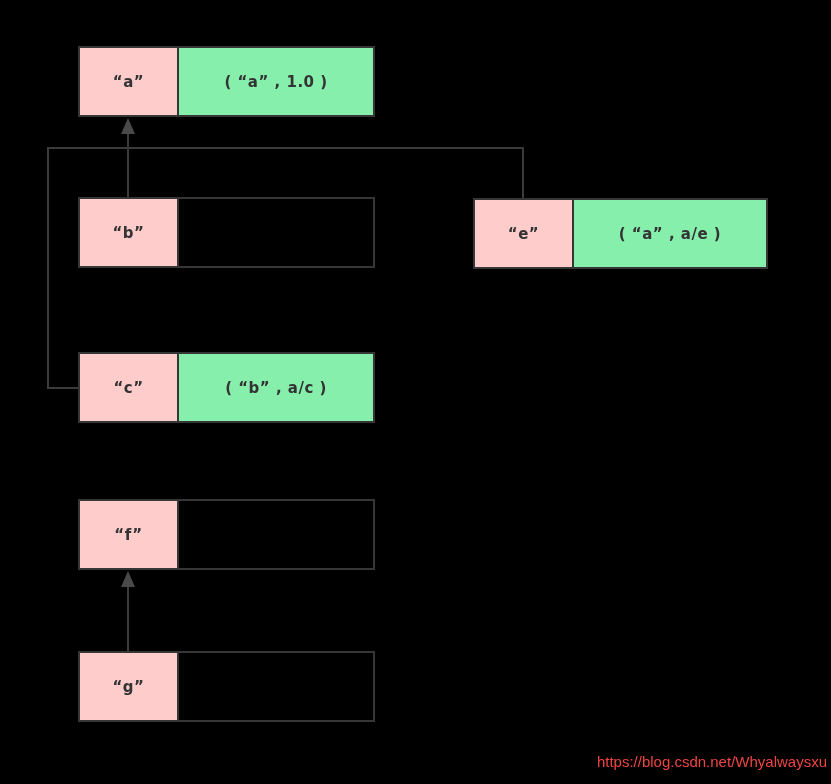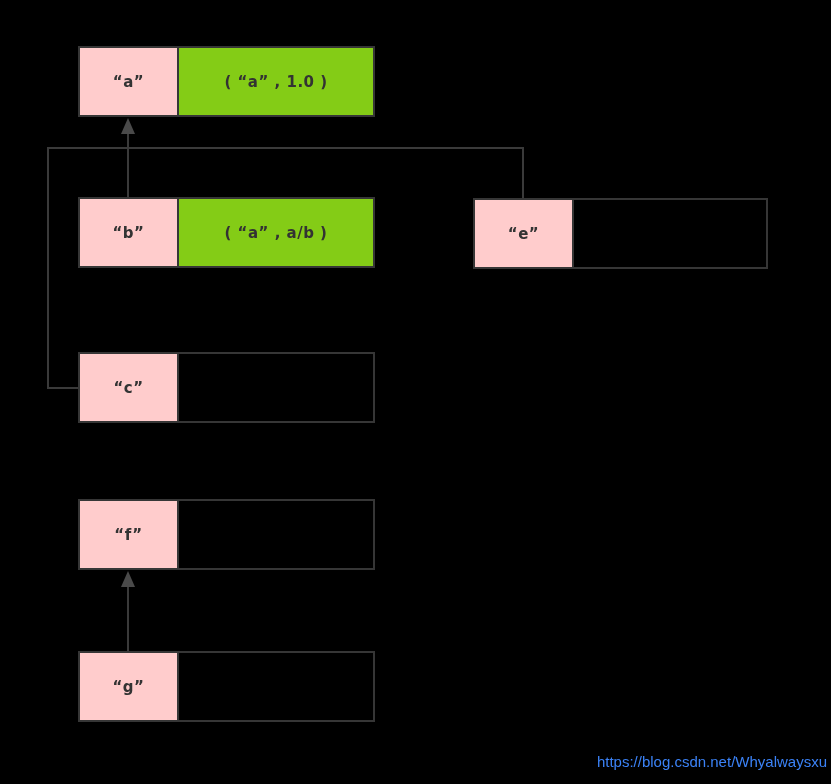--- a/index.html
+++ b/index.html
@@ -40,35 +40,35 @@
     letter-spacing: 0.5px;
     white-space: pre;
   }
   .cell.key {
     flex: 0 0 97px;
     background: #ffcccc;
     border-right: 2px solid #363636;
   }
   .cell.value {
     flex: 1;
-    background: #84cc16;
+    background: #86efac;
   }
   #node-a { left: 78px;  top: 46px;  }
   #node-b { left: 78px;  top: 197px; }
   #node-e { left: 473px; top: 198px; width: 295px; }
   #node-c { left: 78px;  top: 352px; }
   #node-f { left: 78px;  top: 499px; }
   #node-g { left: 78px;  top: 651px; }
   .watermark {
     position: absolute;
     right: 4px;
     top: 753px;
     font-size: 15px;
     font-weight: normal;
-    color: #3b82f6;
+    color: #ef4444;
     font-family: "Liberation Sans", "DejaVu Sans", sans-serif;
   }
 </style>
 </head>
 <body>
 
 <div id="canvas">
 
   <svg id="connector-layer" viewBox="0 0 831 784" xmlns="http://www.w3.org/2000/svg">
 
@@ -81,29 +81,30 @@
     <polygon points="128,571 121,587 135,587" fill="#4a4a4a"></polygon>
   </svg>
 
   <div class="node" id="node-a">
     <div class="cell key">“a”</div>
     <div class="cell value">( “a” , 1.0 )</div>
   </div>
 
   <div class="node" id="node-b">
     <div class="cell key">“b”</div>
-    <div class="cell value">( “a” , a/b )</div>
   </div>
 
   <div class="node" id="node-e">
     <div class="cell key">“e”</div>
+    <div class="cell value">( “a” , a/e )</div>
   </div>
 
   <div class="node" id="node-c">
     <div class="cell key">“c”</div>
+    <div class="cell value">( “b” , a/c )</div>
   </div>
 
   <div class="node" id="node-f">
     <div class="cell key">“f”</div>
   </div>
 
   <div class="node" id="node-g">
     <div class="cell key">“g”</div>
   </div>
 

